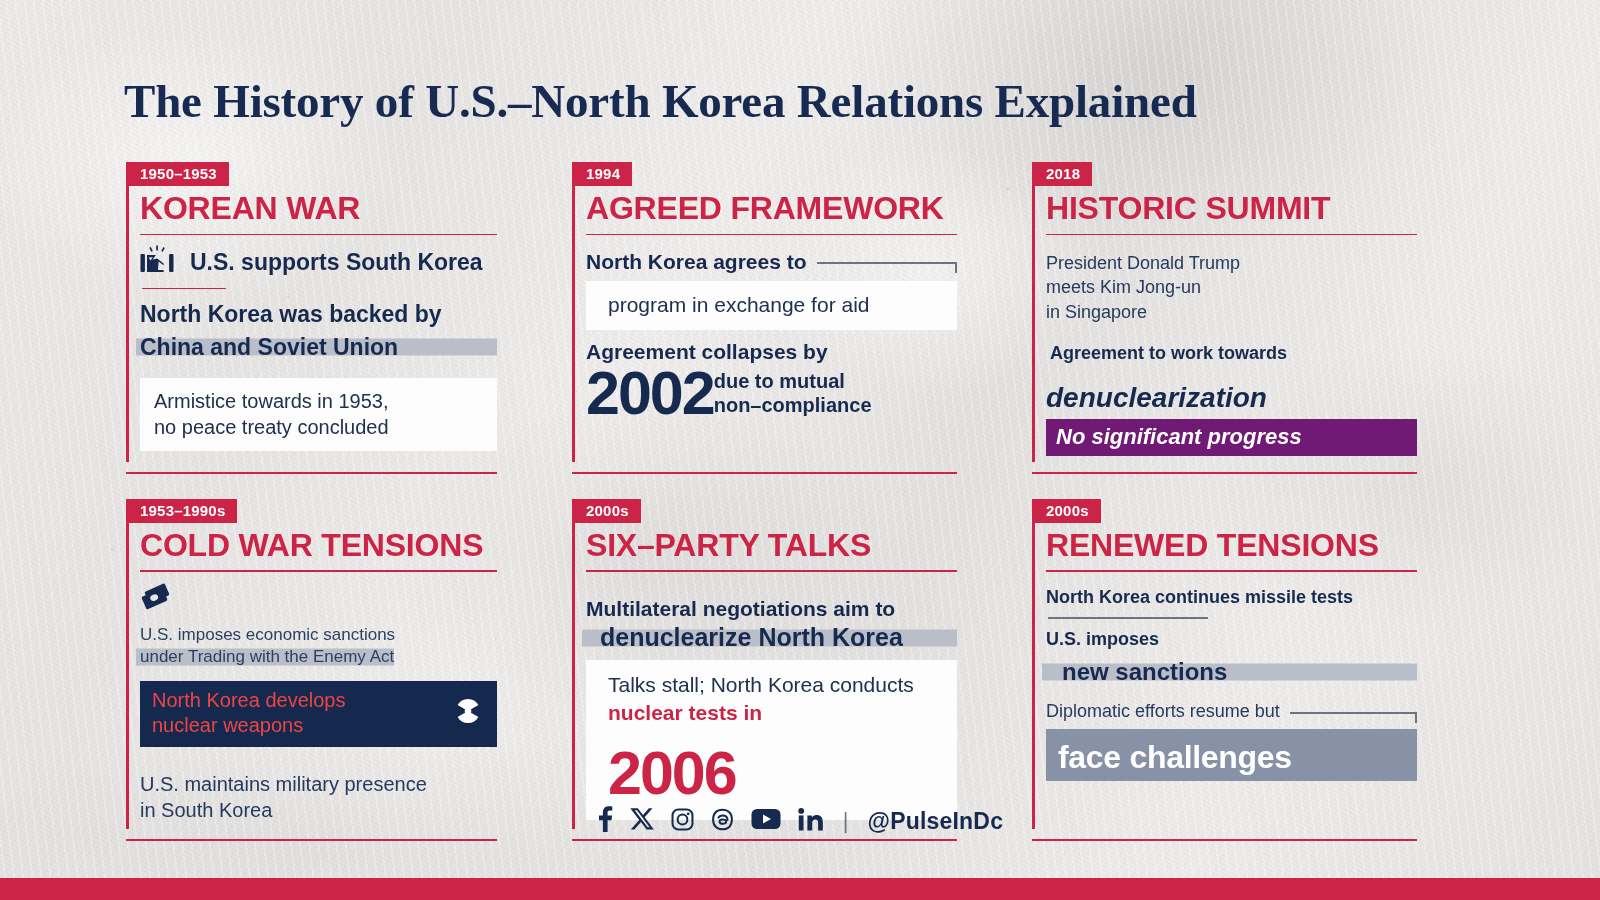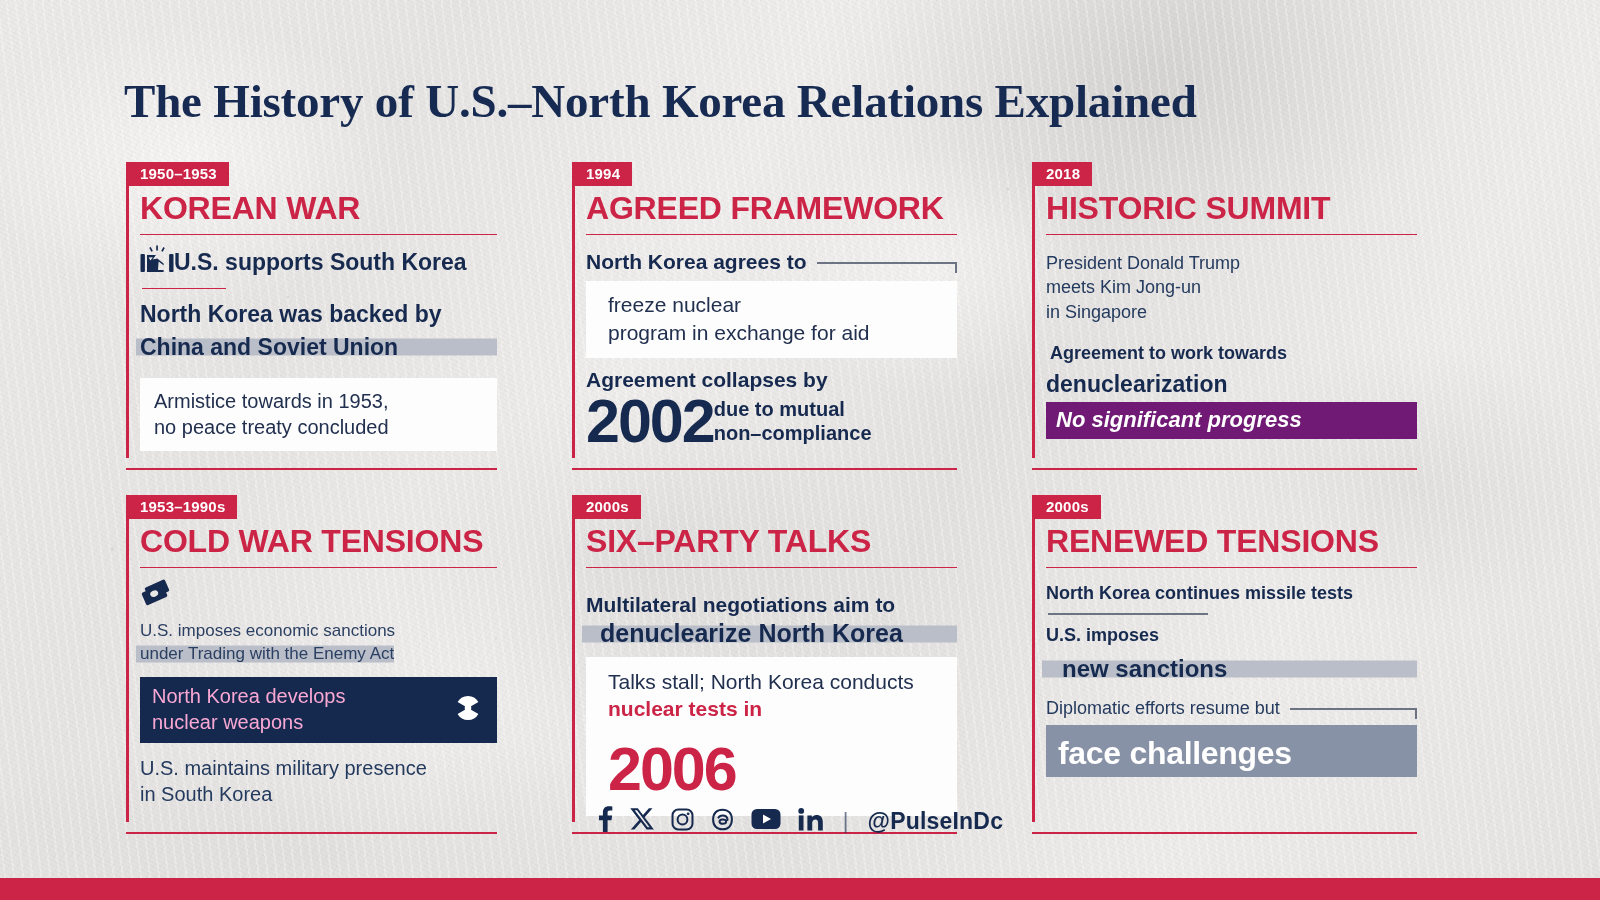--- a/index.html
+++ b/index.html
@@ -114,21 +114,21 @@
   .t-small { font-weight:400; color:#2b3f62; font-size:16px; line-height:1.32; }
   .t-small-b { font-weight:700; color:#16294f; font-size:16px; line-height:1.32; }
 
   .white-box {
     background:#fdfdfd;
     color:#22304f;
     font-size:20px; font-weight:400; line-height:1.32;
     padding:10px 12px 11px 14px;
   }
   .navy-box {
-    background:#15294f; color:#f9a8d4;
+    background:#15294f; color:#ef4444;
     padding:7px 12px 8px 12px;
     display:flex; align-items:center; justify-content:space-between;
   }
   .grey-band {
     position:relative;
   }
   .grey-band::before {
     content:""; position:absolute; left:-4px; right:0; top:50%;
     transform:translateY(-50%);
     height:17px; background:#b9bec8; z-index:-1;
@@ -188,21 +188,21 @@
 
   <div class="grid">
 
     <div class="card">
       <div class="vrule"></div>
       <div class="brule"></div>
       <div class="badge">1950–1953</div>
       <div class="cardtitle">KOREAN WAR</div>
       <div class="titlerule"></div>
       <div class="body">
-        <div class="row-inline" style="gap:0;">
+        <div class="row-inline" style="gap:16px;">
           <span class="icon">
             <svg width="34" height="30" viewBox="0 0 34 30">
               <g fill="#16294f">
                 <rect x="16.2" y="0.5" width="1.7" height="5"></rect>
                 <rect x="10.2" y="2.2" width="1.7" height="4.4" transform="rotate(-28 11 4.4)"></rect>
                 <rect x="22.2" y="2.2" width="1.7" height="4.4" transform="rotate(28 23 4.4)"></rect>
                 <rect x="0.5" y="9" width="4.4" height="18" rx="1"></rect>
                 <rect x="29.1" y="9" width="4.4" height="18" rx="1"></rect>
                 <path d="M7 10 h9 l-3.4 4.6 4.6 -1.2 6.4 5.2 v8.4 h-16.6 z"></path>
                 <path d="M8.6 12.5 l4.2 -0.2 -2.3 3.2 z" fill="#e9e8e6"></path>
@@ -229,21 +229,20 @@
       <div class="brule"></div>
       <div class="badge">1994</div>
       <div class="cardtitle">AGREED FRAMEWORK</div>
       <div class="titlerule"></div>
       <div class="body" style="padding-top:14px;">
         <div class="row-inline">
           <span class="t-big" style="font-size:21px;">North Korea agrees to</span>
           <span class="conn"></span>
         </div>
         <div class="white-box" style="margin-top:6px; padding-left:22px; font-size:21px;">
-          <div>freeze nuclear</div>
           <div>program in exchange for aid</div>
         </div>
         <div class="t-big" style="font-size:21px; margin-top:9px;">Agreement collapses by</div>
         <div class="year-row">
           <span class="bigyear-navy">2002</span>
           <span class="twoline">
             <span style="display:block;">due to mutual</span>
             <span style="display:block;">non–compliance</span>
           </span>
         </div>
@@ -256,21 +255,21 @@
       <div class="badge">2018</div>
       <div class="cardtitle">HISTORIC SUMMIT</div>
       <div class="titlerule"></div>
       <div class="body" style="padding-top:16px;">
         <div class="t-reg" style="font-size:18px; line-height:1.35;">
           <div>President Donald Trump</div>
           <div>meets Kim Jong-un</div>
           <div>in Singapore</div>
         </div>
         <div class="t-small-b" style="font-size:18px; margin-top:18px; padding-left:4px;">Agreement to work towards</div>
-        <div class="t-big" style="font-size:23px; margin-top:4px;">denuclearization</div>
+        <div class="t-big" style="font-size:28px; margin-top:14px;font-style:italic;">denuclearization</div>
         <div style="margin-top:4px;">
           <span class="navy-italic">No significant progress</span>
         </div>
       </div>
     </div>
 
     <div class="card">
       <div class="vrule"></div>
       <div class="brule"></div>
       <div class="badge">1953–1990s</div>
@@ -299,21 +298,21 @@
             <svg width="34" height="34" viewBox="0 0 34 34">
               <g fill="#ffffff">
                 <path d="M17 17 L6.6 11 A12 12 0 0 1 27.4 11 Z"></path>
                 <path d="M17 17 L27.4 23 A12 12 0 0 1 17 29 Z"></path>
                 <path d="M17 17 L17 29 A12 12 0 0 1 6.6 23 Z"></path>
                 <circle cx="17" cy="17" r="3.3"></circle>
               </g>
             </svg>
           </span>
         </div>
-        <div class="t-reg" style="font-size:20px; margin-top:12px;">U.S. maintains military presence</div>
+        <div class="t-reg" style="font-size:20px; margin-top:24px;">U.S. maintains military presence</div>
         <div class="t-reg" style="font-size:20px;">in South Korea</div>
       </div>
     </div>
 
     <div class="card">
       <div class="vrule"></div>
       <div class="brule"></div>
       <div class="badge">2000s</div>
       <div class="cardtitle">SIX–PARTY TALKS</div>
       <div class="titlerule"></div>

